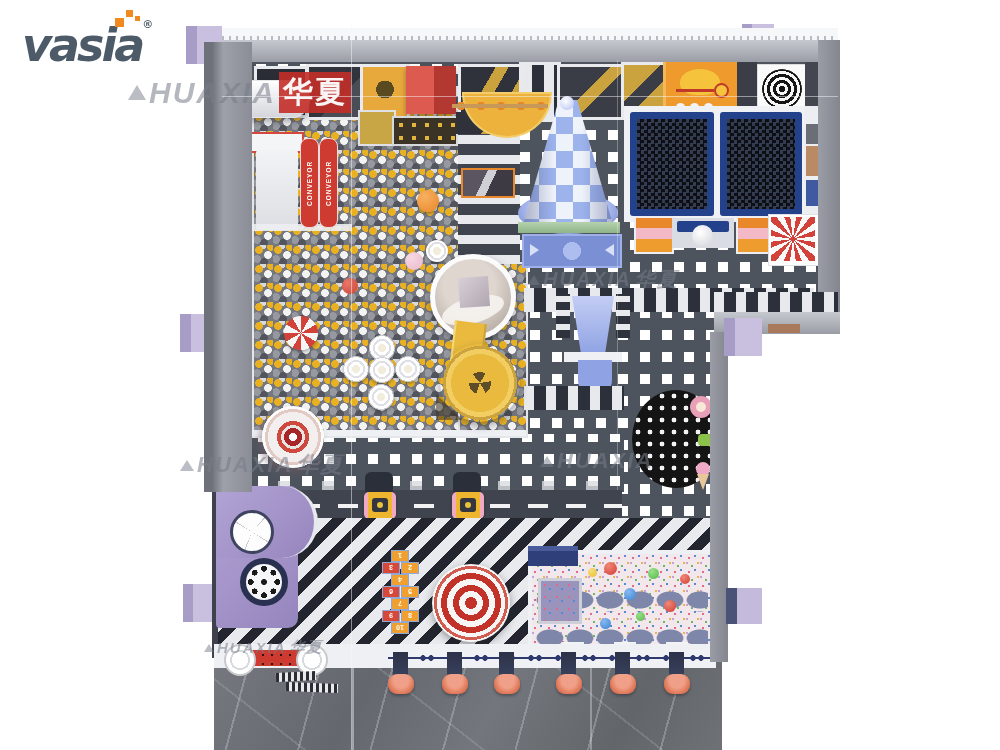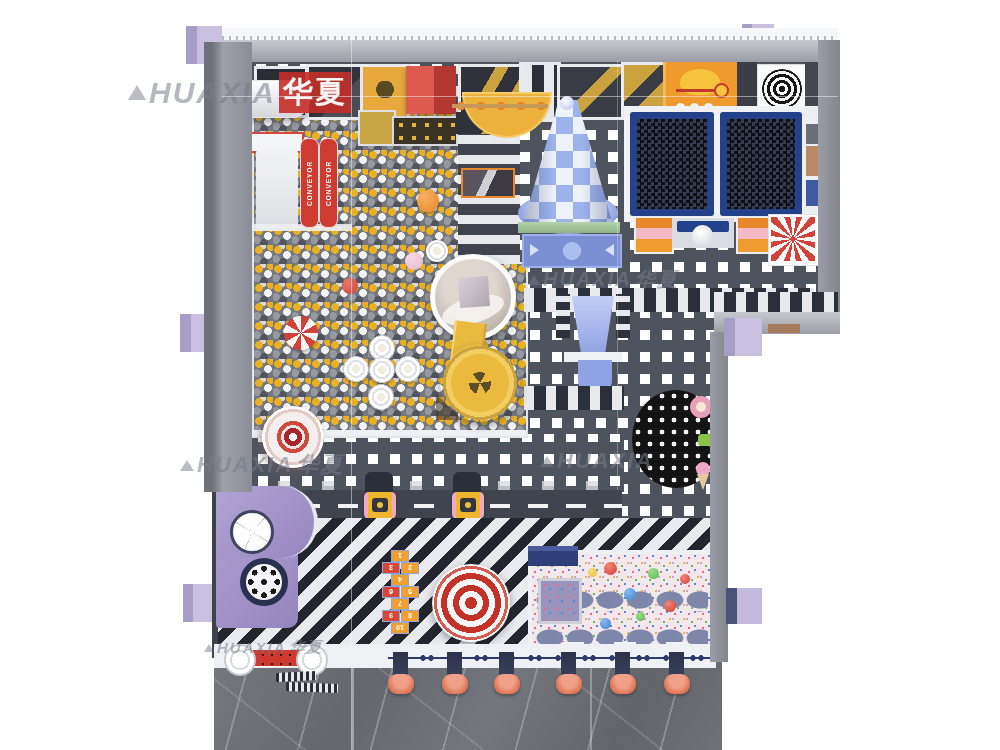--- a/index.html
+++ b/index.html
@@ -88,20 +88,26 @@
   .blobs{background-image:radial-gradient(ellipse 14px 9px at 14px 10px,#7e86aa 90%,transparent);
          background-size:30px 20px;}
   .hatch{background:repeating-linear-gradient(90deg,#2a2d33 0 3px,#e8e9ec 3px 6px);}
   .guide{background:rgba(246,246,250,.5);}
 </style>
 </head>
 <body>
 
 <div class="stage">
 
+  <div class="a" style="left:22px;top:18px;width:160px;height:58px;">
+    <span class="logo-word">vasia</span><span class="logo-reg">®</span>
+    <i class="px" style="left:93px;top:0px;width:9px;height:9px;"></i>
+    <i class="px" style="left:104px;top:-8px;width:7px;height:7px;"></i>
+    <i class="px" style="left:113px;top:-2px;width:5px;height:5px;"></i>
+  </div>
 
   <div class="a" style="left:0;top:0;width:832px;height:750px;padding-left:28px;">
 
     <div class="a pillar" style="left:186px;top:26px;width:36px;height:38px;"></div>
     <div class="a pillar" style="left:742px;top:24px;width:32px;height:36px;"></div>
     <div class="a pillar" style="left:180px;top:314px;width:36px;height:38px;"></div>
     <div class="a pillar" style="left:183px;top:584px;width:34px;height:38px;"></div>
 
     <div class="a ticks" style="left:222px;top:28px;width:616px;height:14px;"></div>
 

